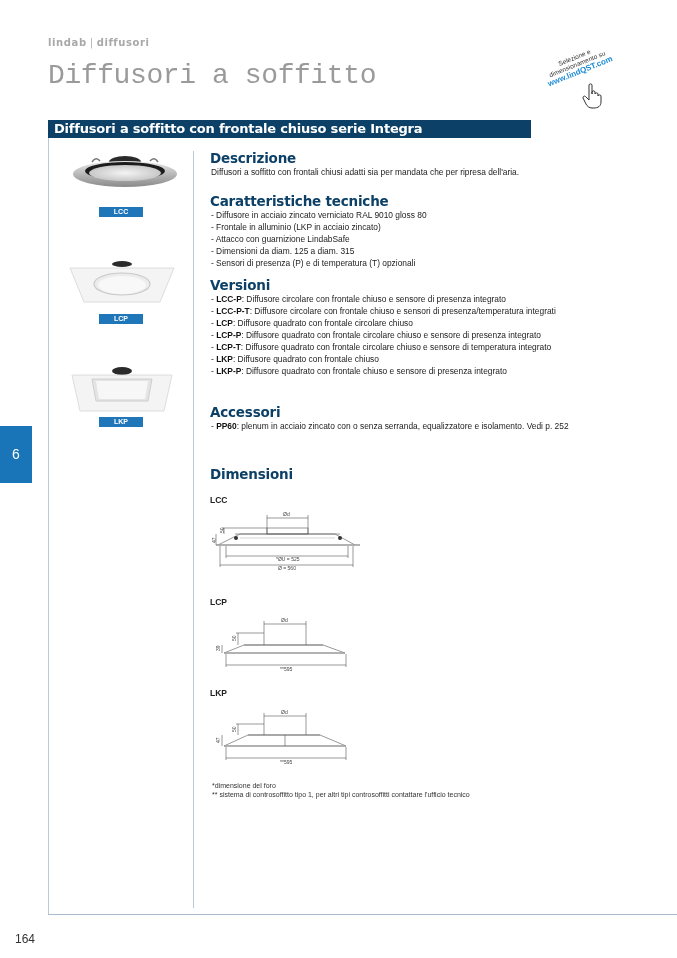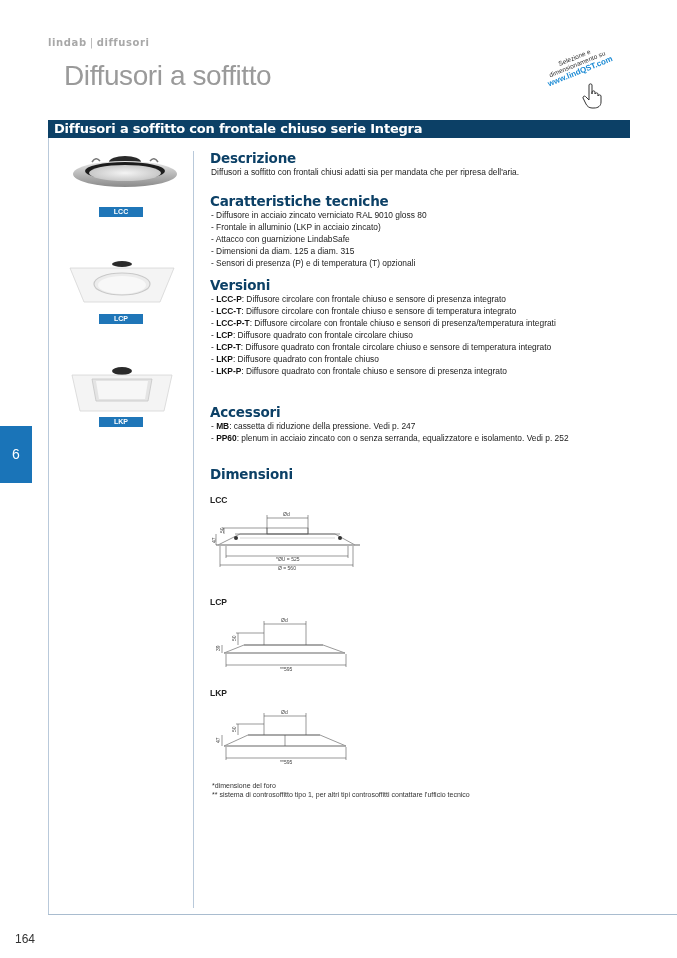--- a/index.html
+++ b/index.html
@@ -1,25 +1,25 @@
 <!DOCTYPE html>
 <html><head>
   <meta charset="utf-8">
   <style>
     html, body { margin: 0; padding: 0; background: #ffffff; }
     body { width: 677px; height: 958px; position: relative; overflow: hidden; font-family: "Liberation Sans", sans-serif; color: #222; }
     .brand { position: absolute; left: 48px; top: 37px; font-size: 10px; font-weight: bold; color: #a8a8a8; letter-spacing: 0.6px; font-family: "DejaVu Sans", sans-serif; }
     .brand .sep { font-weight: normal; margin: 0 3px; color: #b0b0b0; }
-    .page-title { position: absolute; left: 48px; top: 60px; font-size: 28px; color: #9a9a9a; font-family: Liberation Sans, sans-serif; font-weight: 200; letter-spacing: -0.4px; margin-left: 16px; }
+    .page-title { position: absolute; left: 48px; top: 60px; font-size: 28px; color: #9a9a9a; font-family: Liberation Mono, monospace; font-weight: 200; letter-spacing: -0.4px; }
     .promo { position: absolute; left: 538px; top: 52px; width: 92px; height: 58px; transform: rotate(-22deg); transform-origin: center; text-align: center; }
     .promo .l1 { font-size: 6.5px; color: #333; line-height: 7px; }
     .promo .l2 { font-size: 6.5px; color: #333; line-height: 7px; }
     .promo .l3 { font-size: 8px; font-weight: bold; color: #1a8ad4; line-height: 10px; }
     .hand { position: absolute; left: 582px; top: 83px; }
-    .section-bar { position: absolute; left: 48px; top: 120px; width: 582px; height: 18px; background: #0c4066; color: #ffffff; font-size: 13px; font-weight: bold; line-height: 18px; padding-left: 6px; box-sizing: border-box; font-family: "DejaVu Sans", sans-serif; letter-spacing: -0.2px; }
+    .section-bar { position: absolute; left: 48px; top: 120px; width: 483px; height: 18px; background: #0c4066; color: #ffffff; font-size: 13px; font-weight: bold; line-height: 18px; padding-left: 6px; box-sizing: border-box; font-family: "DejaVu Sans", sans-serif; letter-spacing: -0.2px; }
     .frame-left { position: absolute; left: 48px; top: 138px; width: 1px; height: 777px; background: #b9c9da; }
     .frame-bottom { position: absolute; left: 48px; top: 914px; width: 629px; height: 1px; background: #a9bccf; }
     .divider { position: absolute; left: 193px; top: 151px; width: 1px; height: 757px; background: #b9c9da; }
     .product { position: absolute; }
     .tag { position: absolute; width: 44px; height: 10px; background: #1f76b8; color: #fff; font-size: 7px; font-weight: bold; text-align: center; line-height: 10px; }
     .chapter-tab { position: absolute; left: 0; top: 426px; width: 32px; height: 57px; background: #1a74b8; color: #ffffff; font-size: 14px; text-align: center; line-height: 57px; }
     .page-num { position: absolute; left: 15px; top: 932px; font-size: 12px; color: #333; }
     .content { position: absolute; left: 210px; top: 151px; width: 467px; }
     .h { color: #0c4066; font-weight: bold; font-size: 13.5px; line-height: 15px; margin: 0; font-family: "DejaVu Sans", sans-serif; letter-spacing: -0.2px; }
     .p { font-size: 8.4px; line-height: 11px; color: #222; margin: 1px; white-space: nowrap; }
@@ -103,31 +103,30 @@
     <div class="p">- Diffusore in acciaio zincato verniciato RAL 9010 gloss 80</div>
     <div class="p">- Frontale in alluminio (LKP in acciaio zincato)</div>
     <div class="p">- Attacco con guarnizione LindabSafe</div>
     <div class="p">- Dimensioni da diam. 125 a diam. 315</div>
     <div class="p">- Sensori di presenza (P) e di temperatura (T) opzionali</div>
   </div>
 
   <div class="block" style="top:127px;">
     <div class="h">Versioni</div>
     <div class="p">- <b>LCC-P</b><span>: Diffusore circolare con frontale chiuso e sensore di presenza integrato</span></div>
-    <div class="p">- <b>LCC-T</b><span>: Diffusore circolare con frontale chiuso e sensore di temperatura integrato</span></div>
     <div class="p">- <b>LCC-P-T</b><span>: Diffusore circolare con frontale chiuso e sensori di presenza/temperatura integrati</span></div>
     <div class="p">- <b>LCP</b><span>: Diffusore quadrato con frontale circolare chiuso</span></div>
+    <div class="p">- <b>LCP-P</b><span>: Diffusore quadrato con frontale circolare chiuso e sensore di presenza integrato</span></div>
     <div class="p">- <b>LCP-T</b><span>: Diffusore quadrato con frontale circolare chiuso e sensore di temperatura integrato</span></div>
     <div class="p">- <b>LKP</b><span>: Diffusore quadrato con frontale chiuso</span></div>
     <div class="p">- <b>LKP-P</b><span>: Diffusore quadrato con frontale chiuso e sensore di presenza integrato</span></div>
   </div>
 
   <div class="block" style="top:254px;">
     <div class="h">Accessori</div>
-    <div class="p">- <b>MB</b><span>: cassetta di riduzione della pressione. Vedi p. 247</span></div>
     <div class="p">- <b>PP60</b><span>: plenum in acciaio zincato con o senza serranda, equalizzatore e isolamento. Vedi p. 252</span></div>
   </div>
 
   <div class="block" style="top:316px;">
     <div class="h">Dimensioni</div>
   </div>
 </div>
 
 <div class="dim-label" style="left:210px;top:495px;">LCC</div>
 <svg class="drawing" style="left:210px;top:508px;" width="150" height="64" viewBox="0 0 150 64" font-family="Liberation Sans, sans-serif" font-size="5" fill="#444">

